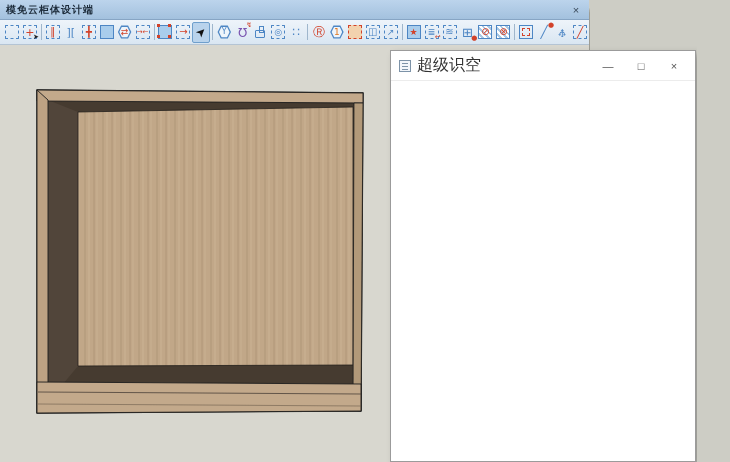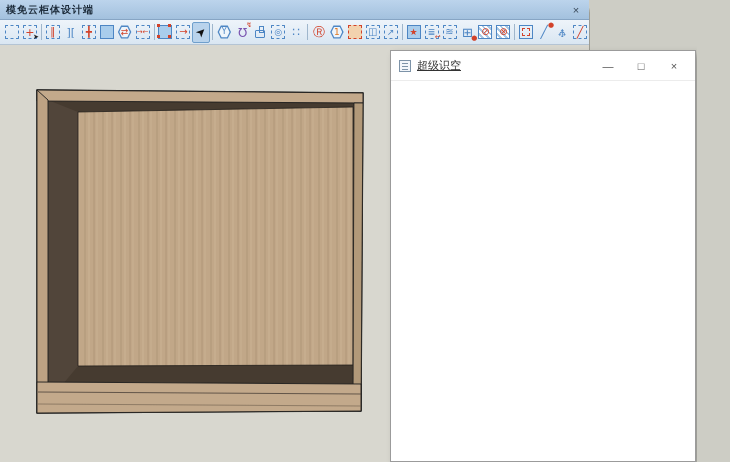--- a/index.html
+++ b/index.html
@@ -70,21 +70,21 @@
   .dialog { position:absolute; left:390px; top:50px; width:306px; height:412px;
     background:#ffffff; border:1px solid #9b9b9b;
     box-shadow:4px 4px 7px rgba(0,0,0,.28); }
   .dlg-titlebar { height:30px; display:flex; align-items:center;
     padding:0 8px; background:#ffffff; border-bottom:1px solid #ececec; }
   .dlg-icon { width:12px; height:12px; border:1px solid #7d93a8;
     margin-right:6px; position:relative; background:#f2f6fa; }
   .dlg-icon::before { content:""; position:absolute; left:2px; right:2px; top:2px;
     height:1px; background:#7d93a8;
     box-shadow:0 3px #7d93a8, 0 6px #7d93a8; }
-  .dlg-title { font-size:11px; color:#333;text-decoration:underline; }
+  .dlg-title { font-size:16px; color:#333; }
   .dlg-spacer { flex:1; }
   .dlg-ctl { width:26px; height:22px; display:flex; align-items:center;
     justify-content:center; font-size:11px; color:#555; background:none;
     border:none; margin-left:7px; }
   .dlg-body { position:absolute; left:0; right:0; top:31px; bottom:0;
     background:#ffffff; }
 
   
   .desktop { position:absolute; left:697px; top:0; width:33px; height:462px;
     background:#cdcdc5; }

